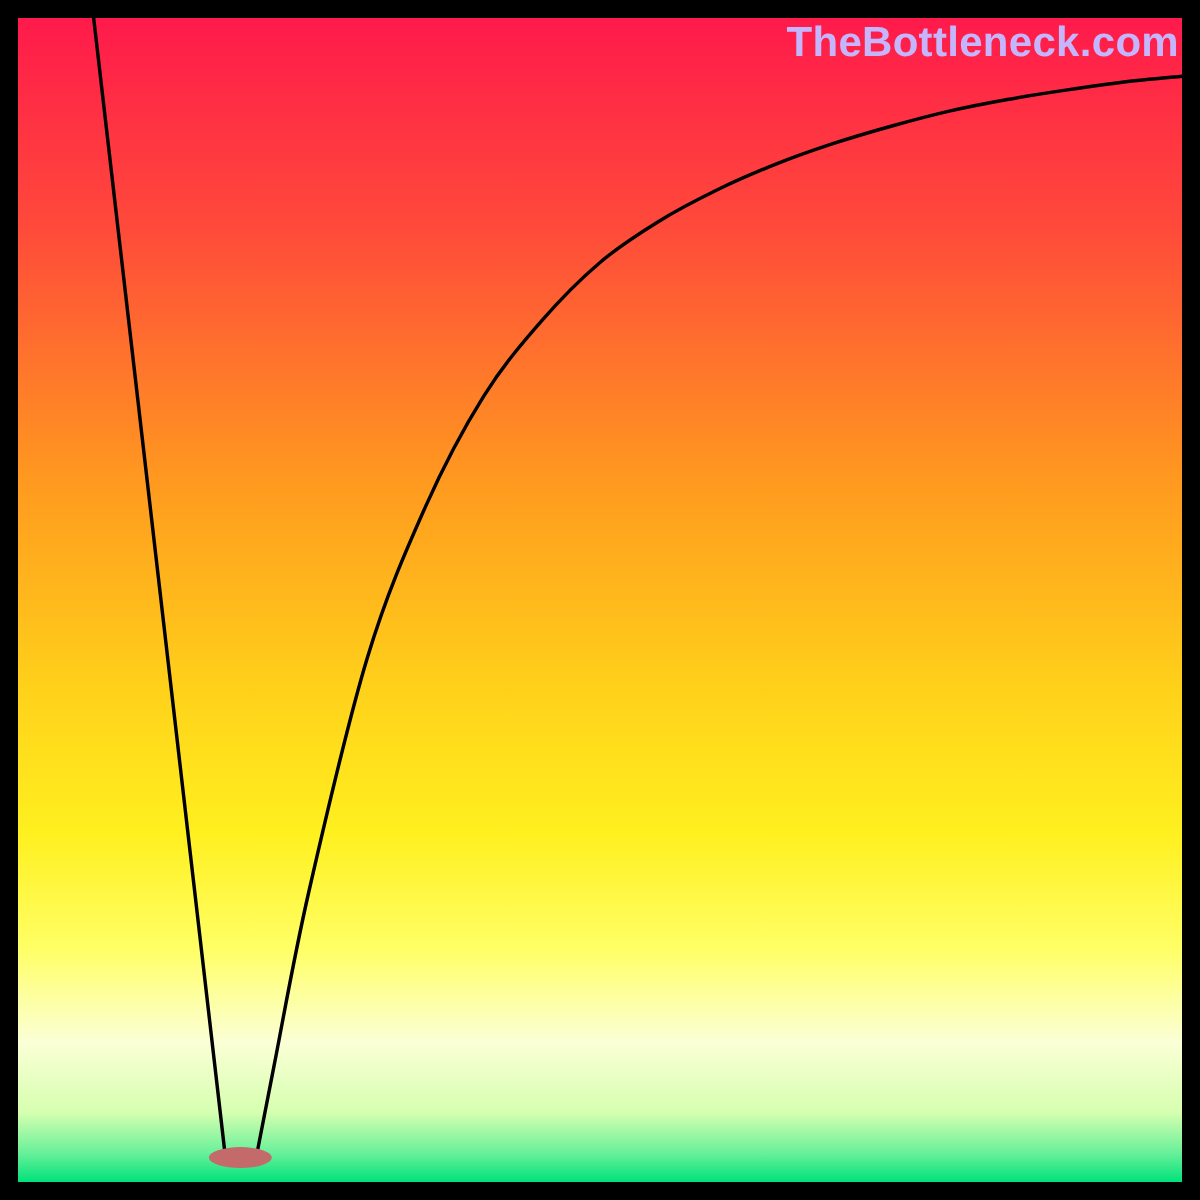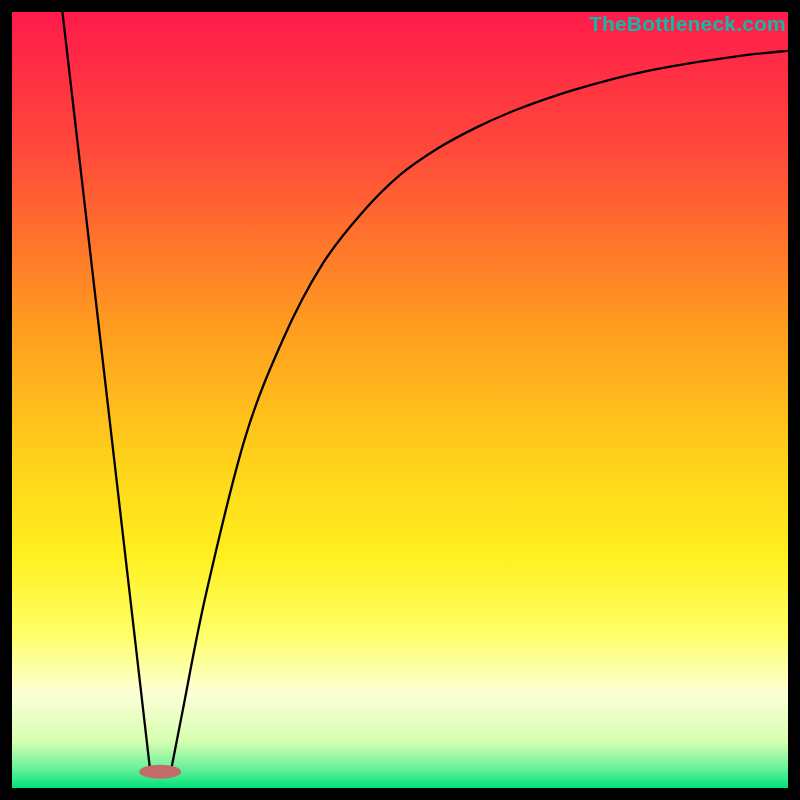--- a/index.html
+++ b/index.html
@@ -23,23 +23,23 @@
     left: 0;
     top: 0;
     width: 776px;
     height: 776px;
   }
   .watermark {
     position: absolute;
     top: 0px;
     right: 2px;
     font-family: Arial, Helvetica, sans-serif;
-    font-size: 21px;
+    font-size: 28px;
     font-weight: bold;
-    color: #14b8a6;
+    color: #c4b5fd;
     letter-spacing: 0.2px;
     z-index: 10;
     user-select: none;
     text-align: center;
   }
   svg { display:block; }
 </style>
 </head>
 <body>
 

